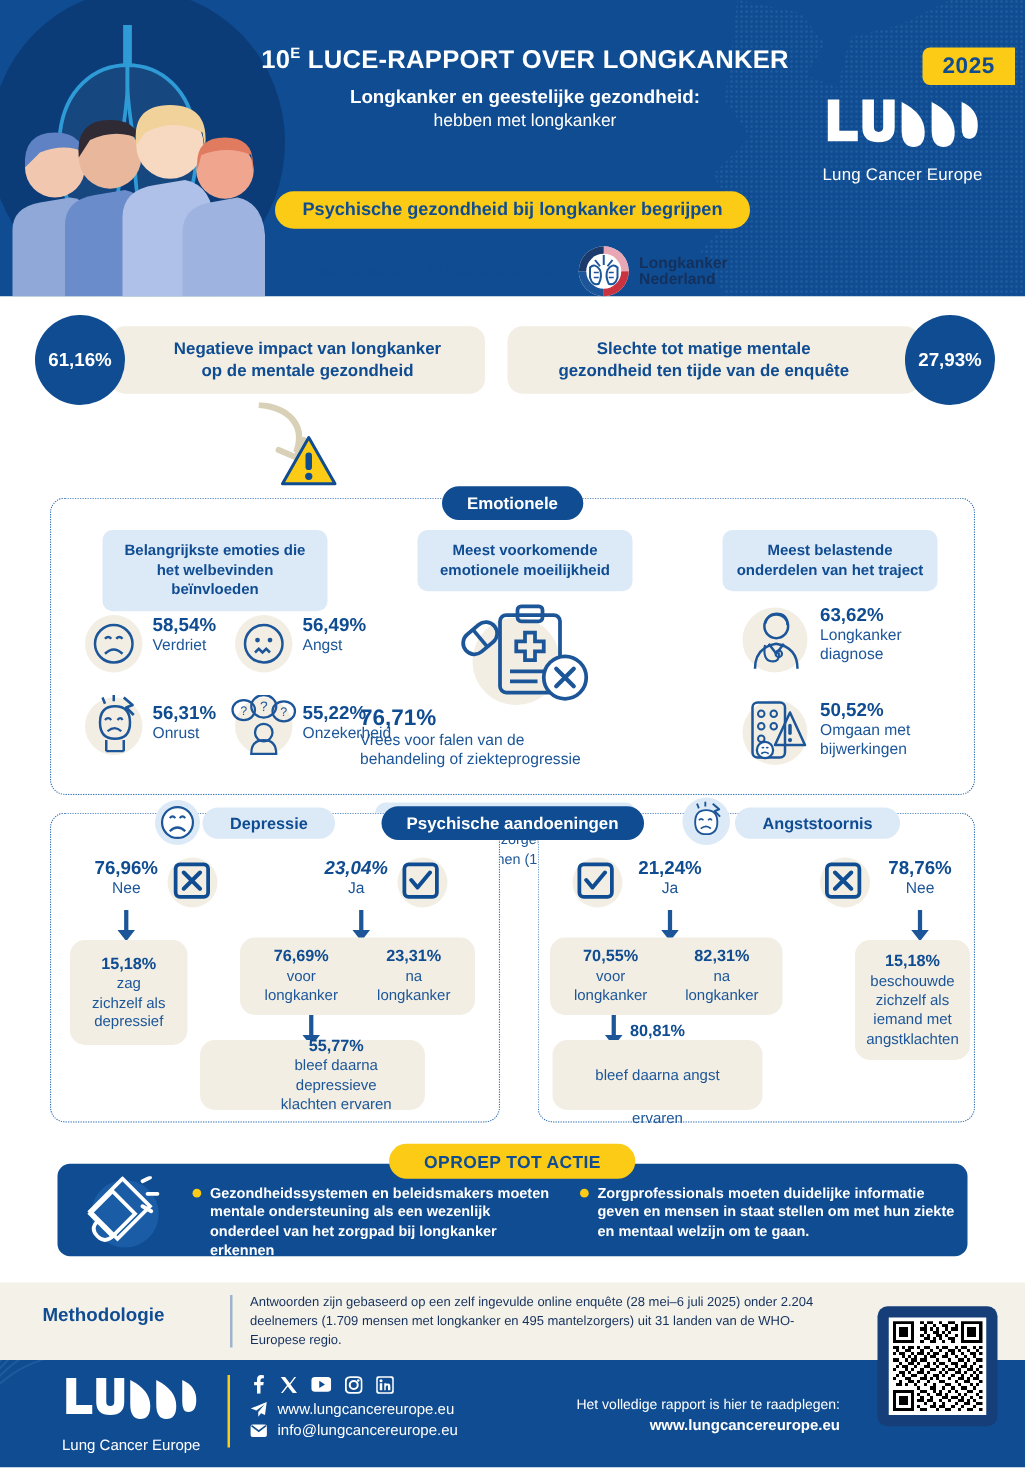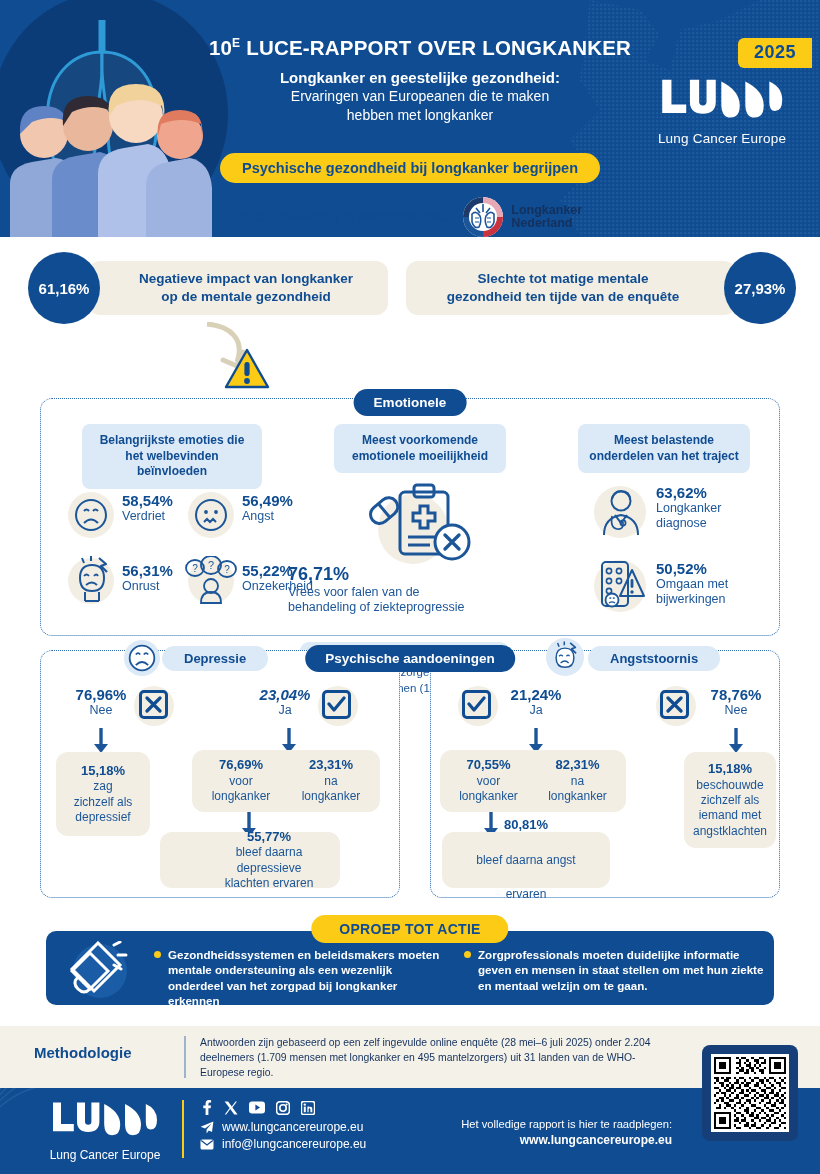--- a/index.html
+++ b/index.html
@@ -261,21 +261,20 @@
       <g>
         <path d="M156,243 L156,192 Q156,172 178,168 L200,164 Q220,168 222,194 L222,243 Z" fill="#9FB3E0"></path>
         <circle cx="190" cy="142" r="23" fill="#F0A68E"></circle>
         <path d="M168,142 Q165,116 190,116 Q215,116 212,142 L211,130 Q192,122 171,130 Z" fill="#E07B5F"></path>
       </g>
     </svg>
 
     <div class="hdr-title-wrap">
       <div class="hdr-title"><span>10</span><sup>e</sup><span> LuCE-RAPPORT OVER LONGKANKER</span></div>
       <div class="hdr-sub1"><span>Longkanker en geestelijke gezondheid</span><span>:</span></div>
-      <div class="hdr-sub2">Ervaringen van Europeanen die te maken</div>
       <div class="hdr-sub2">hebben met longkanker</div>
     </div>
 
     <div class="year-badge">2025</div>
 
     <div class="luce-logo">
       <svg class="mark" viewBox="0 0 150 52">
         <path d="M10,4 L10,40 L36,40 L36,31 L20,31 L20,4 Z" fill="#fff"></path>
         <path d="M40,4 L40,28 Q40,41 54,41 Q68,41 68,28 L68,4 L58,4 L58,28 Q58,32 54,32 Q50,32 50,28 L50,4 Z" fill="#fff"></path>
         <path d="M74,6 Q94,16 94,32 Q94,45 84,45 Q74,45 74,30 Z" fill="#fff"></path>

